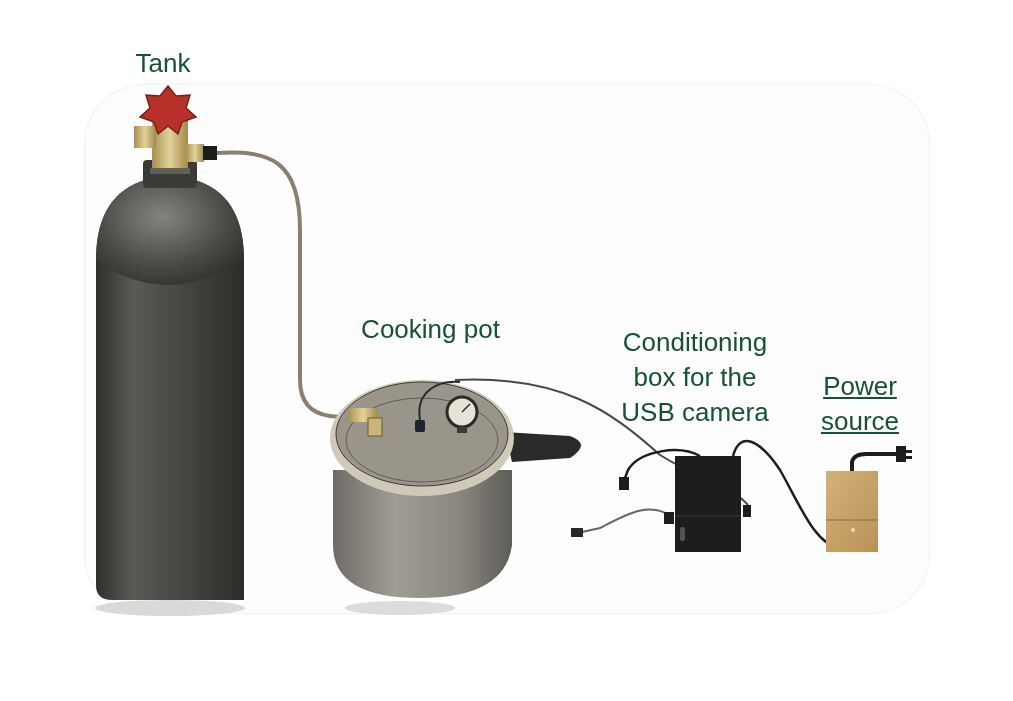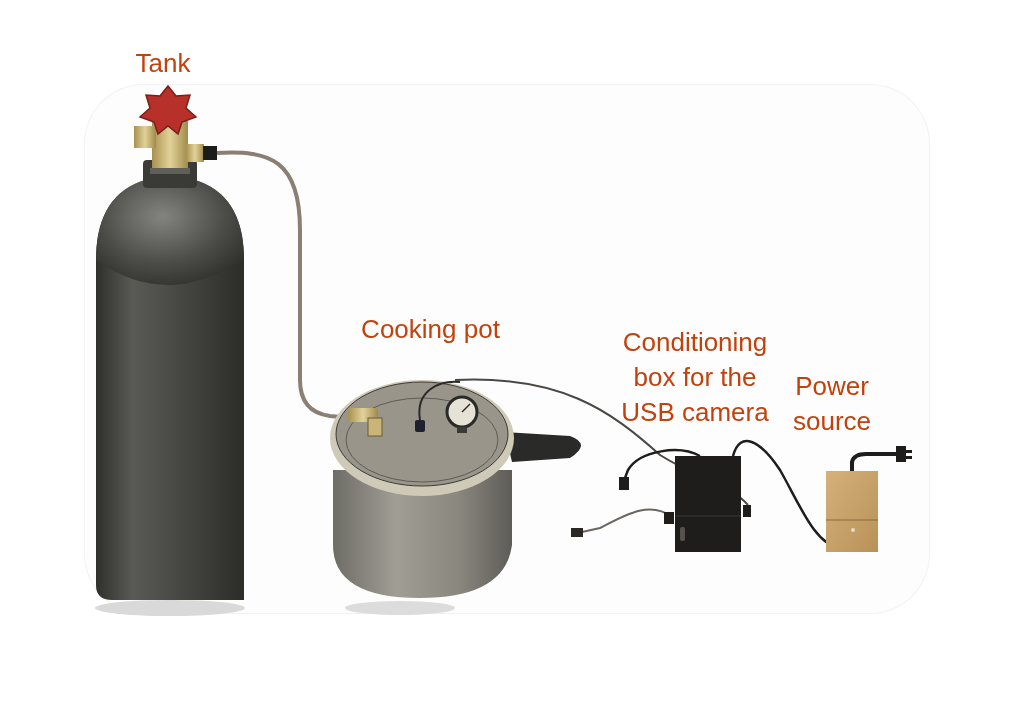--- a/index.html
+++ b/index.html
@@ -3,26 +3,26 @@
   <meta charset="utf-8">
   <style>
     html, body { margin: 0; padding: 0; background: #ffffff; }
     body { width: 1013px; height: 701px; position: relative; overflow: hidden;
            font-family: "Liberation Sans", "DejaVu Sans", sans-serif; }
     .stage { position: absolute; left: 0; top: 0; width: 1013px; height: 701px; }
     .backdrop { position: absolute; left: 84px; top: 84px; width: 846px; height: 530px;
                 border-radius: 60px; background: #fdfdfd;
                 box-shadow: 0 0 0 1px #f2f2f2 inset; }
     svg.scene { position: absolute; left: 0; top: 0; }
-    .label { position: absolute; color: #c2410c; font-size: 26px; line-height: 35px;
+    .label { position: absolute; color: #14532d; font-size: 26px; line-height: 35px;
              text-align: center; white-space: pre-line; }
     #lbl-tank { left: 118px; top: 46px; width: 90px; }
     #lbl-pot { left: 338px; top: 312px; width: 185px; }
     #lbl-box { left: 600px; top: 325px; width: 190px; }
-    #lbl-power { left: 772px; top: 369px; width: 120px; }
+    #lbl-power { left: 800px; top: 369px; width: 120px; text-decoration: underline; }
   </style>
 </head>
 <body>
 
 <div class="stage">
   <div class="backdrop"></div>
 
   <svg class="scene" width="1013" height="701" viewBox="0 0 1013 701">
     <defs>
       <linearGradient id="tankGrad" x1="0" x2="1" y1="0" y2="0">

